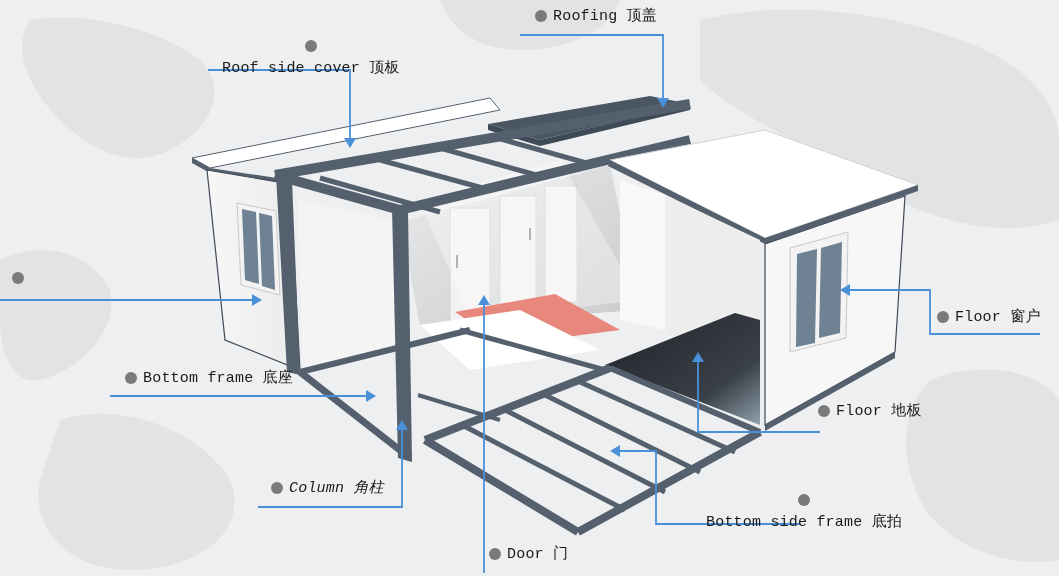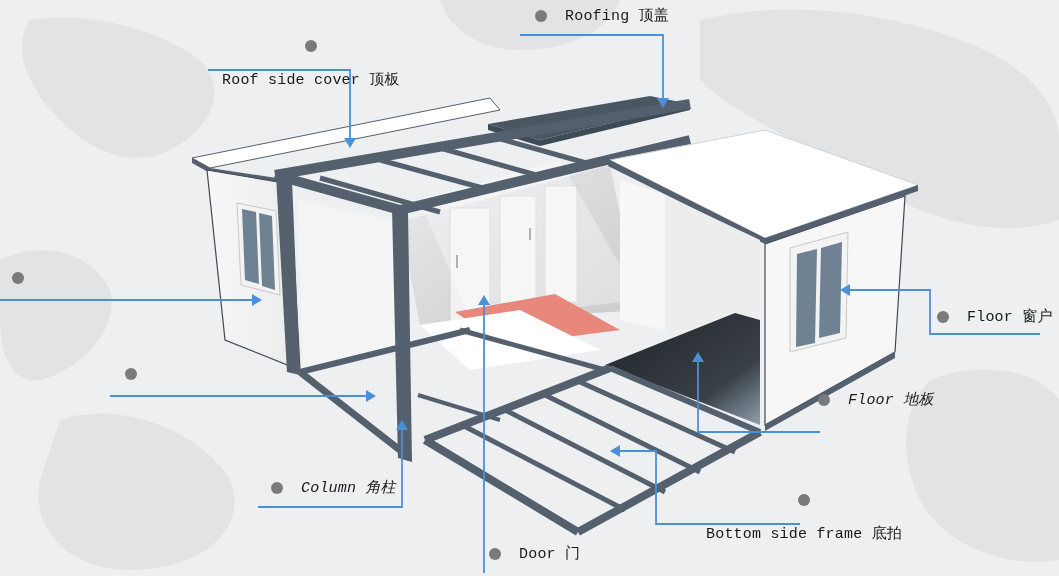--- a/index.html
+++ b/index.html
@@ -1,19 +1,19 @@
 <!DOCTYPE html>
 <html><head>
 <meta charset="utf-8">
 <style>
   html, body { margin: 0; padding: 0; }
   body { width: 1059px; height: 576px; overflow: hidden; background: #eeeff0; position: relative; font-family: "Liberation Mono", "DejaVu Sans Mono", monospace; }
   .bg-map { position: absolute; inset: 0; }
   .scene { position: absolute; left: 0; top: 0; width: 1059px; height: 576px; }
-  .label { position: absolute; display: flex; align-items: center; gap: 18px; font-size: 15px; color: #1a1a1a; white-space: nowrap; letter-spacing: 0.2px; }
+  .label { position: absolute; display: flex; align-items: center; gap: 6px; font-size: 15px; color: #1a1a1a; white-space: nowrap; letter-spacing: 0.2px; }
   .dot { width: 12px; height: 12px; border-radius: 50%; background: #7a7a7a; display: inline-block; }
 </style>
 </head>
 <body>
 
 <svg class="bg-map" width="1059" height="576" viewBox="0 0 1059 576">
   <rect width="1059" height="576" fill="#eeeff0"></rect>
   <g fill="#e2e3e5">
     <path d="M30 20 C90 10 160 30 200 60 C230 90 210 130 170 150 C130 170 90 150 60 120 C30 90 10 50 30 20Z"></path>
     <path d="M0 260 C40 240 90 250 110 290 C120 330 80 370 40 380 C10 385 0 350 0 320Z"></path>
@@ -174,23 +174,24 @@
   <span class="dot"></span>
 </div>
 
 <div class="label" style="left:937px; top:307px;">
   <span class="dot"></span>
   <span>Floor 窗户</span>
 </div>
 
 <div class="label" style="left:125px; top:368px;">
   <span class="dot"></span>
-</div>
-
-<div class="label" style="left:818px; top:390px;font-style:italic;">
+  <span>Bottom frame 底座</span>
+</div>
+
+<div class="label" style="left:818px; top:401px;">
   <span class="dot"></span>
   <span>Floor 地板</span>
 </div>
 
 <div class="label" style="left:271px; top:478px;font-style:italic;">
   <span class="dot"></span>
   <span>Column 角柱</span>
 </div>
 
 <div class="label" style="left:706px; top:494px;flex-direction:column;">

